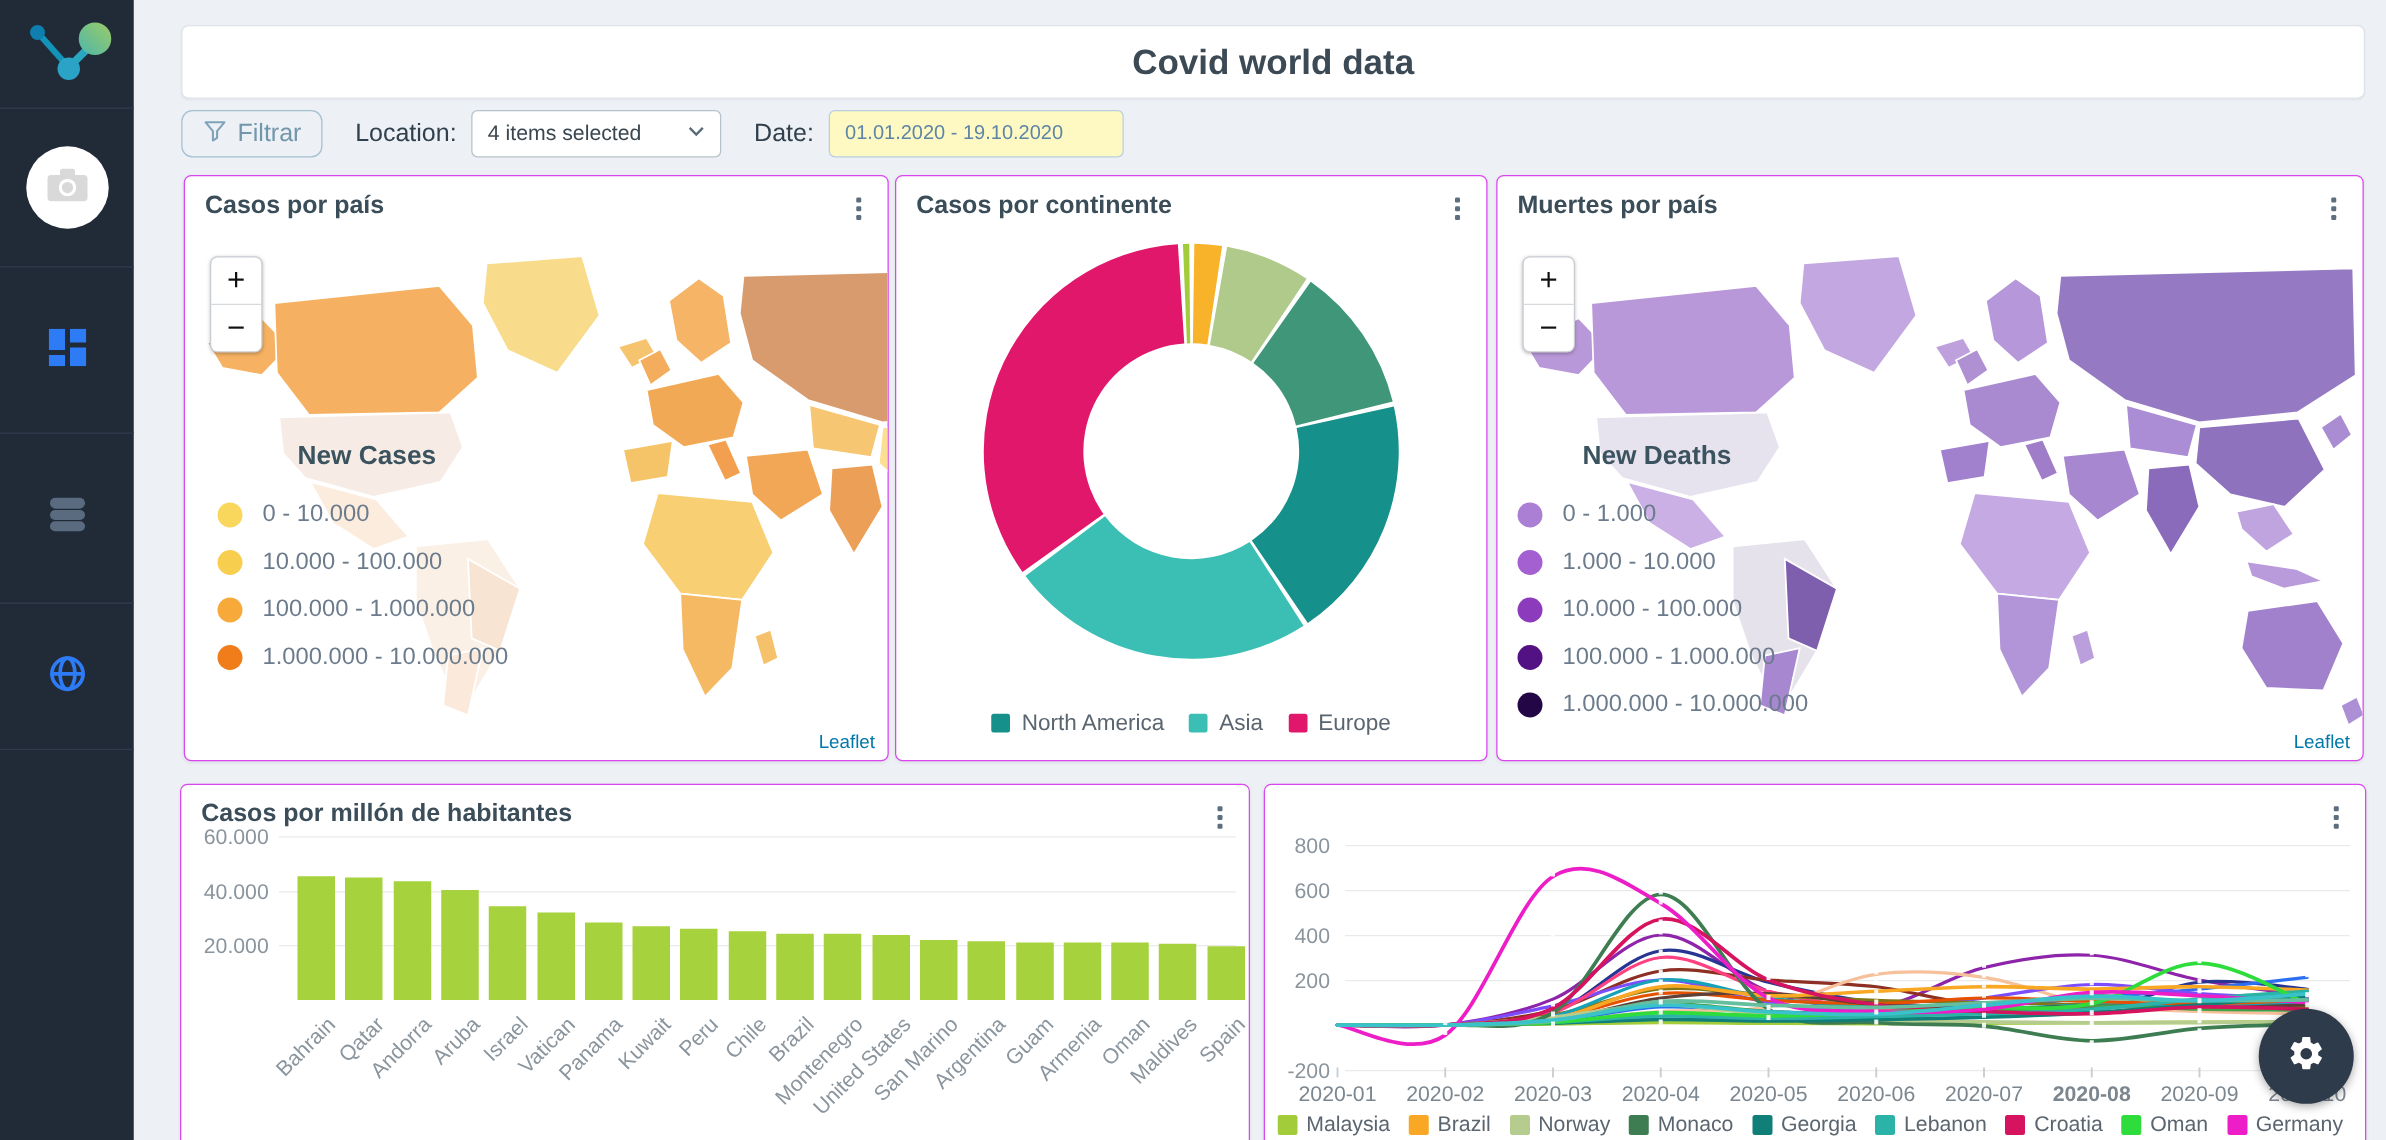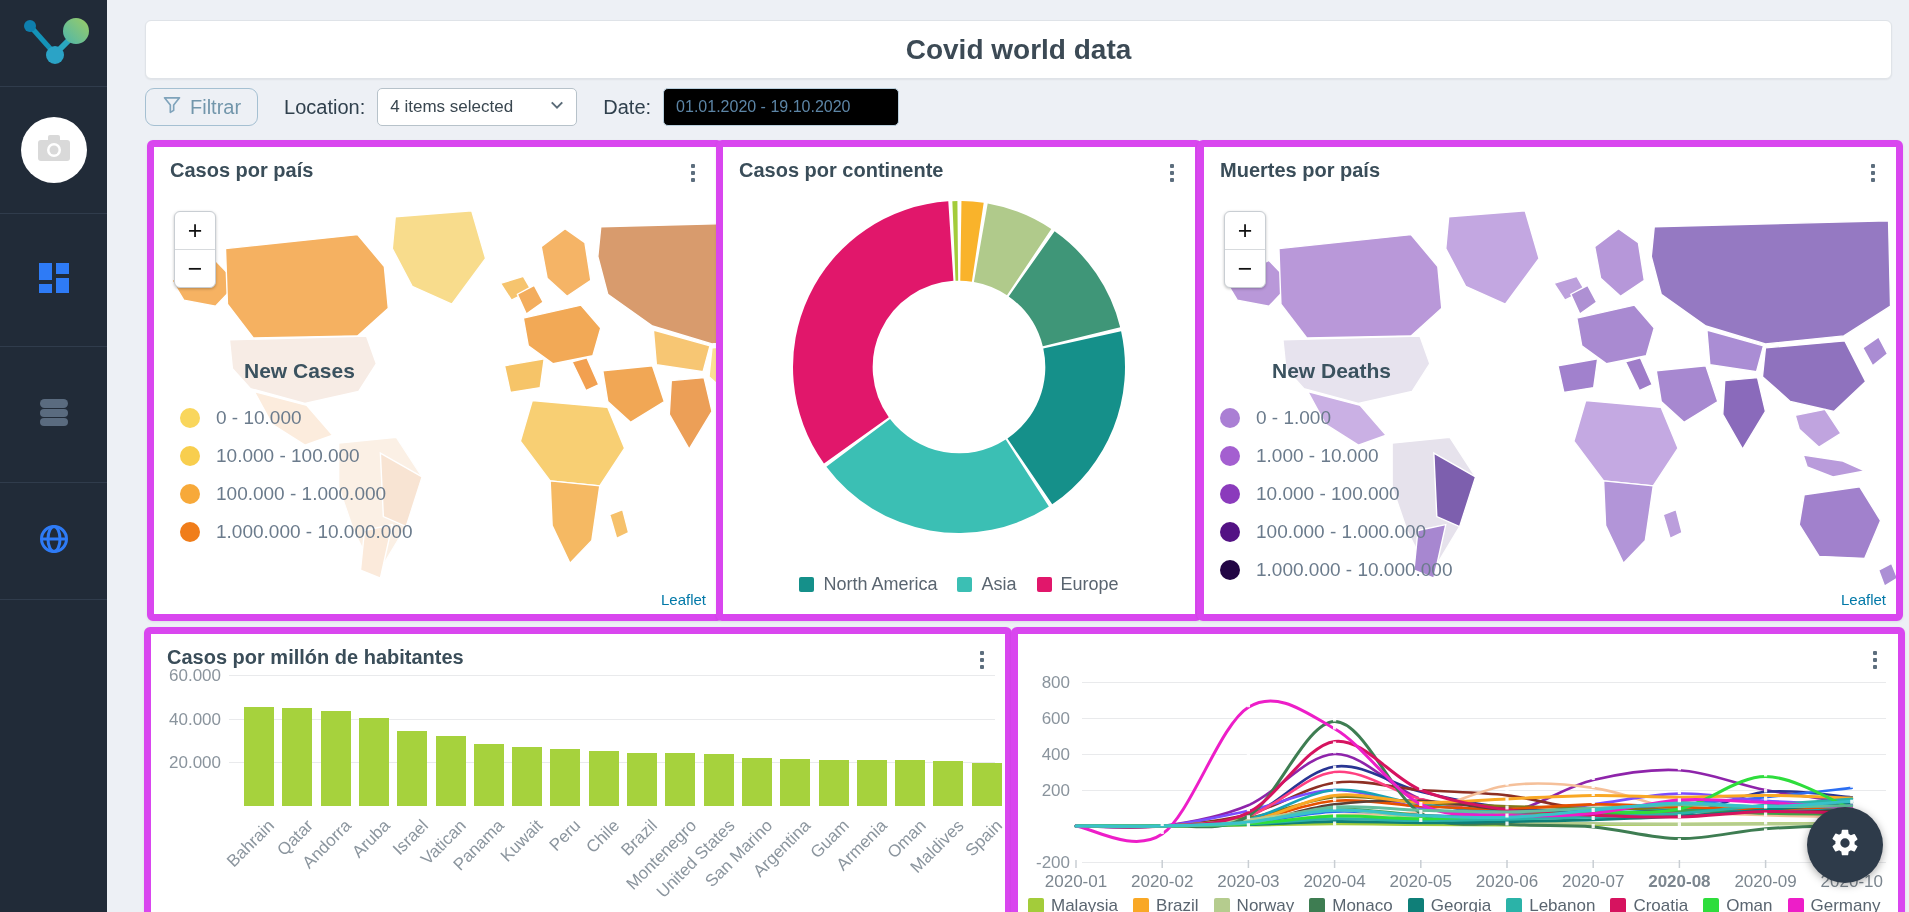--- a/index.html
+++ b/index.html
@@ -13,24 +13,24 @@
   
   #main{position:absolute;left:107px;top:0;right:0;bottom:0;}
   #header-card{position:absolute;left:38px;top:20px;width:1745px;height:57px;background:#fff;border:1px solid #dfe3e8;border-radius:6px;box-shadow:0 1px 2px rgba(0,0,0,.06);display:flex;align-items:center;justify-content:center;}
   #page-title{font-size:28px;font-weight:bold;color:#3c4a55;}
 
   
   #filter-row{position:absolute;left:38px;top:88px;height:38px;display:flex;align-items:center;}
   #filter-btn{display:flex;align-items:center;gap:8px;height:36px;padding:0 16px;border:1px solid #a5c0d2;border-radius:9px;background:transparent;color:#7296ab;font-size:20px;cursor:pointer;}
   .flt-label{font-size:20px;color:#30404d;margin-left:26px;margin-right:12px;}
   #location-select{display:flex;align-items:center;justify-content:space-between;width:176px;height:36px;background:#fff;border:1px solid #b7c2ca;border-radius:5px;padding:0 10px 0 12px;font-size:17px;color:#3a4750;cursor:pointer;}
-  #date-input{width:210px;height:36px;background:#000000;border:1px solid #b9cfdd;border-radius:5px;padding:0 12px;font-size:16px;color:#5c85a6;display:flex;align-items:center;}
-
-  
-  .card{position:absolute;background:#fff;border:7px solid #d946ef;border-radius:6px;box-shadow:0 1px 3px rgba(0,0,0,.07);}
+  #date-input{width:210px;height:36px;background:#fef9c3;border:1px solid #b9cfdd;border-radius:5px;padding:0 12px;font-size:16px;color:#5c85a6;display:flex;align-items:center;}
+
+  
+  .card{position:absolute;background:#fff;border:1px solid #d946ef;border-radius:6px;box-shadow:0 1px 3px rgba(0,0,0,.07);}
   .card-title{position:absolute;left:16px;top:12px;font-size:20px;font-weight:bold;color:#3a4d59;}
   .dots{position:absolute;top:14px;right:18px;display:flex;flex-direction:column;gap:3px;cursor:pointer;padding:3px;}
   .dots i{width:4px;height:4px;background:#5d6e7e;border-radius:1px;display:block;}
 
   
   .map-wrap{position:absolute;left:0;right:0;top:42px;bottom:8px;overflow:hidden;}
   .zoomctl{position:absolute;left:20px;top:64px;width:40px;background:#fff;border:1px solid #c9ced3;border-radius:6px;box-shadow:0 1px 3px rgba(0,0,0,.25);overflow:hidden;z-index:5;}
   .zoomctl div{width:40px;height:37px;display:flex;align-items:center;justify-content:center;font-size:25px;color:#111;cursor:pointer;}
   .zoomctl div:first-child{border-bottom:1px solid #d7dadd;}
   .map-legend{position:absolute;z-index:4;}

